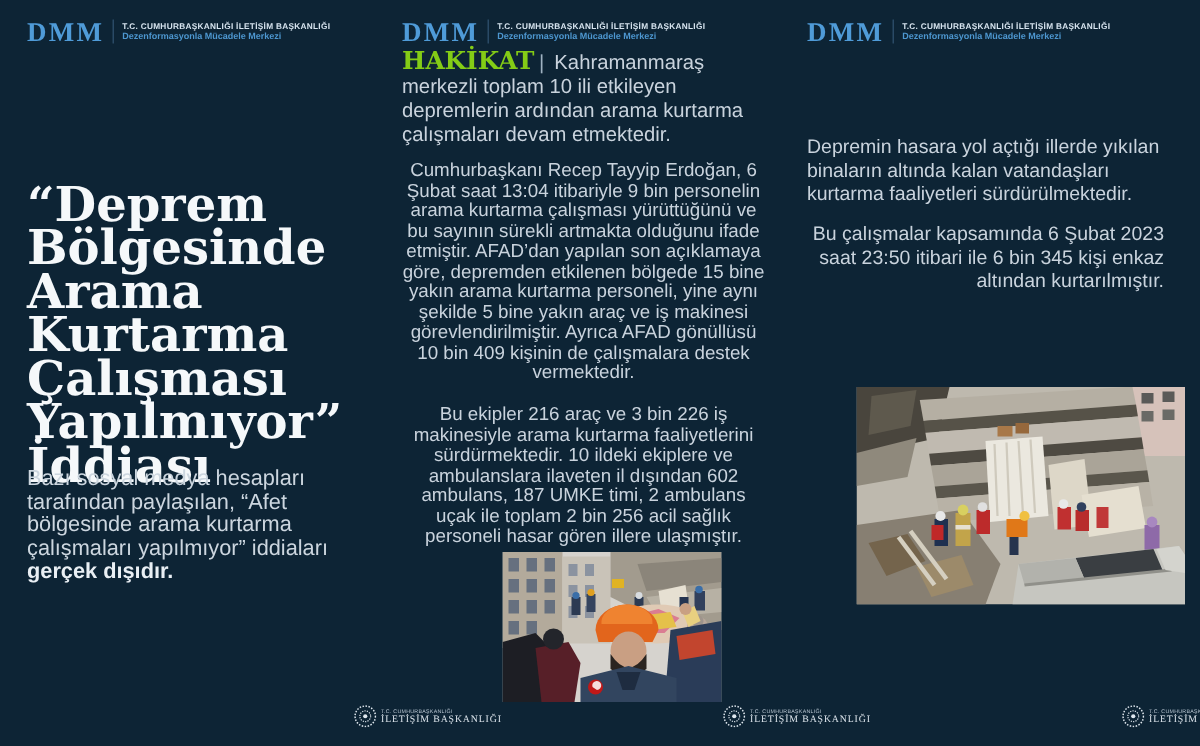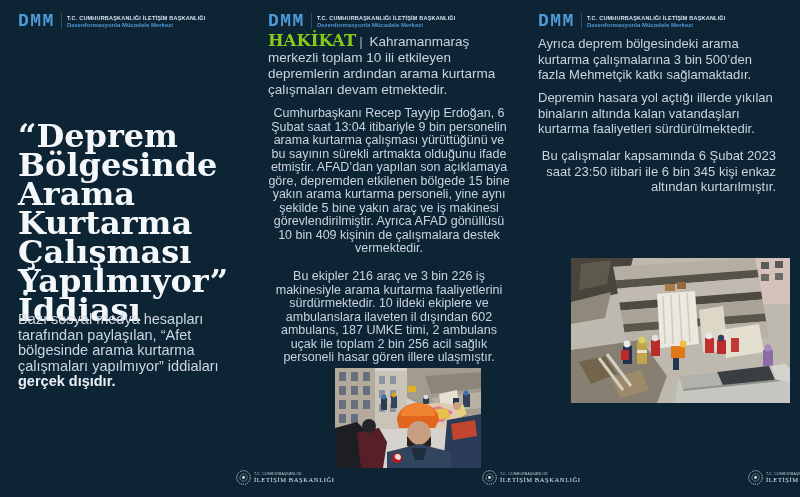--- a/index.html
+++ b/index.html
@@ -2,21 +2,21 @@
 <html><head>
 <meta charset="utf-8">
 <style>
   html,body{margin:0;padding:0;background:#0D2435;}
   #canvas{position:relative;width:800px;height:497px;background:#0D2435;overflow:hidden;
           font-family:"Liberation Sans",sans-serif;color:#c9d3dd;}
   .abs{position:absolute;}
 
   
   .dmm{display:flex;align-items:center;height:22px;}
-  .dmm-word{font-family:Liberation Mono, monospace;font-weight:800;font-size:18px;
+  .dmm-word{font-family:Liberation Serif, serif;font-weight:800;font-size:18px;
             letter-spacing:1.5px;color:#4f9bd8;line-height:1;}
   .dmm-div{width:1px;height:16px;background:#2a4a66;margin:0 5px 0 6px;}
   .dmm-lines{display:flex;flex-direction:column;justify-content:center;gap:1px;}
   .dmm-l1{font-size:5.5px;letter-spacing:.2px;color:#d7e4ef;font-weight:700;white-space:nowrap;}
   .dmm-l2{font-size:6px;color:#4d97d0;font-weight:700;white-space:nowrap;}
 
   
   .big-title{font-family:"DejaVu Serif","Liberation Serif",serif;font-weight:700;
              color:#f5f8fa;font-size:32px;line-height:29px;width:242px;}
   .left-body{font-size:14.5px;line-height:15.5px;width:236px;color:#ccd6df;}
@@ -163,21 +163,20 @@
     <div class="dmm">
       <span class="dmm-word">DMM</span>
       <span class="dmm-div"></span>
       <span class="dmm-lines">
         <span class="dmm-l1">T.C. CUMHURBAŞKANLIĞI İLETİŞİM BAŞKANLIĞI</span>
         <span class="dmm-l2">Dezenformasyonla Mücadele Merkezi</span>
       </span>
     </div>
   </div>
 
-  <p class="abs para-r" style="left:538px;top:36px;margin:0;">Ayrıca deprem bölgesindeki arama kurtarma çalışmalarına 3 bin 500’den fazla Mehmetçik katkı sağlamaktadır.</p>
 
   <p class="abs para-r" style="left:538px;top:90px;margin:0;">Depremin hasara yol açtığı illerde yıkılan binaların altında kalan vatandaşları kurtarma faaliyetleri sürdürülmektedir.</p>
 
   <p class="abs para-r" style="left:538px;top:148px;margin:0;text-align:right;">Bu çalışmalar kapsamında 6 Şubat 2023 saat 23:50 itibari ile 6 bin 345 kişi enkaz altından kurtarılmıştır.</p>
 
   <svg class="abs photo" style="left:571px;top:258px;" width="219" height="145" viewBox="0 0 219 145">
     <rect x="0" y="0" width="219" height="145" fill="#beb9ae"></rect>
 
     <rect x="183" y="0" width="36" height="46" fill="#d6c2ba"></rect>
     <rect x="190" y="4" width="8" height="7" fill="#5a5a58"></rect>

